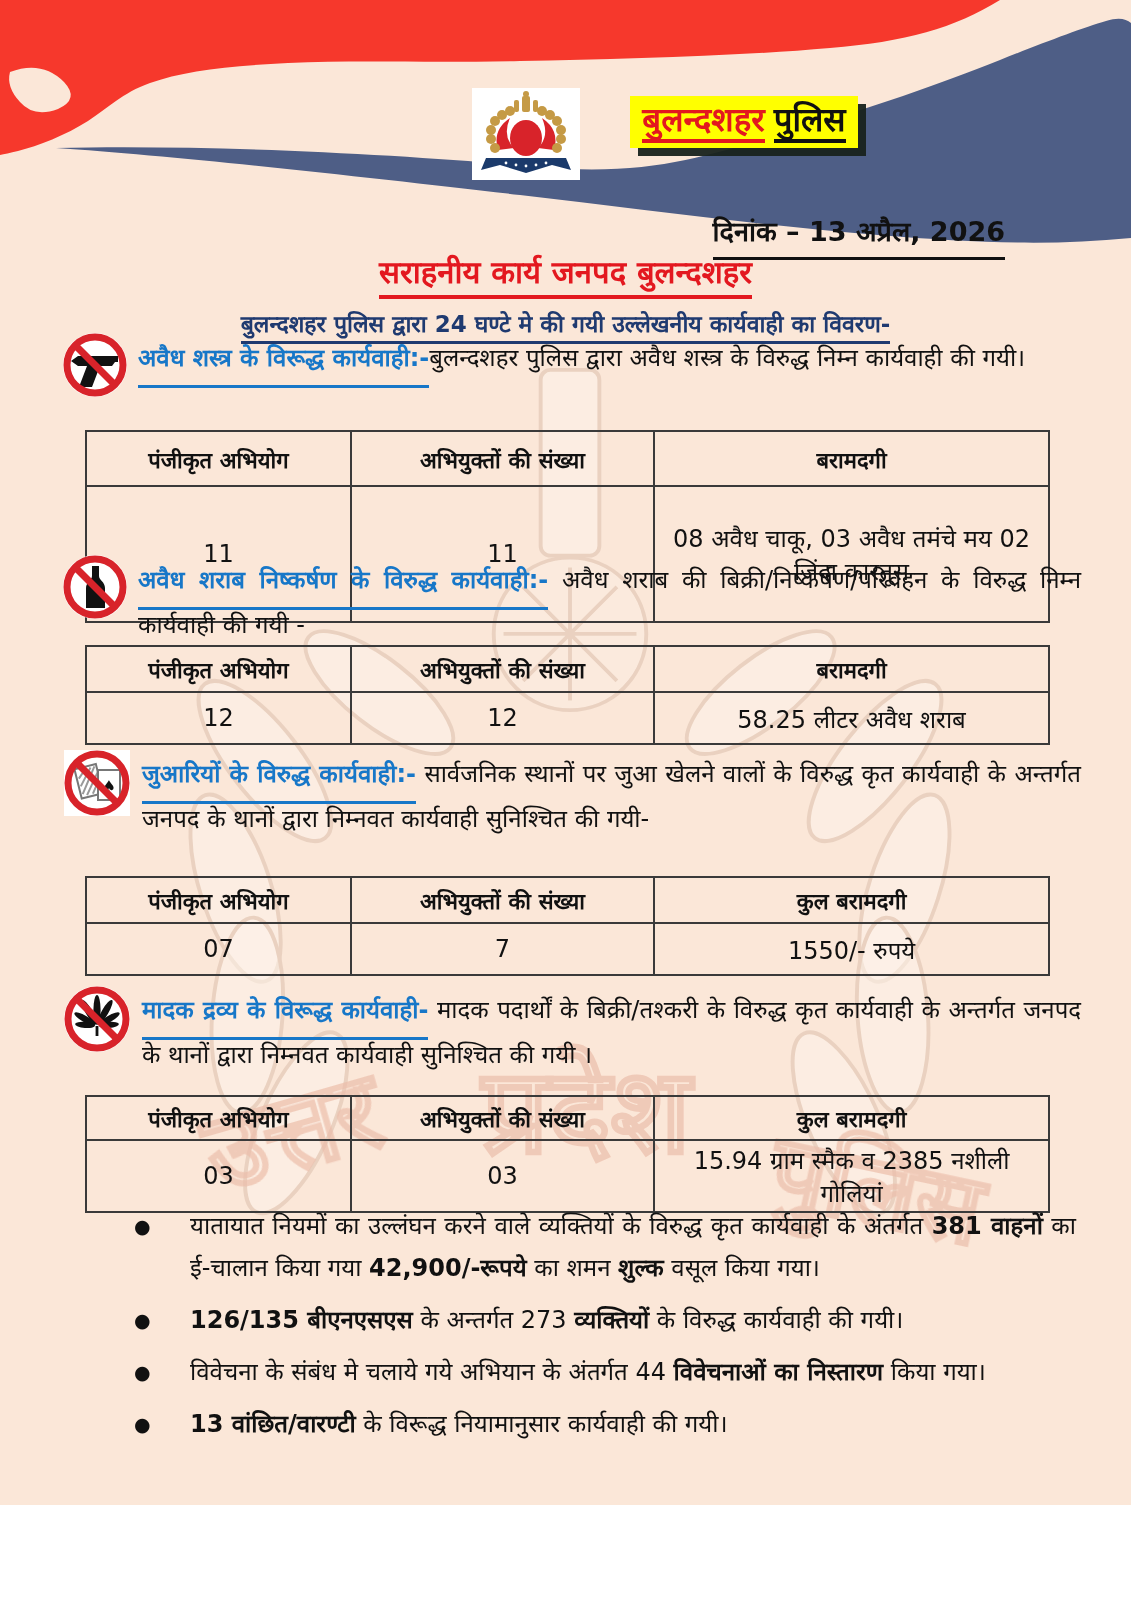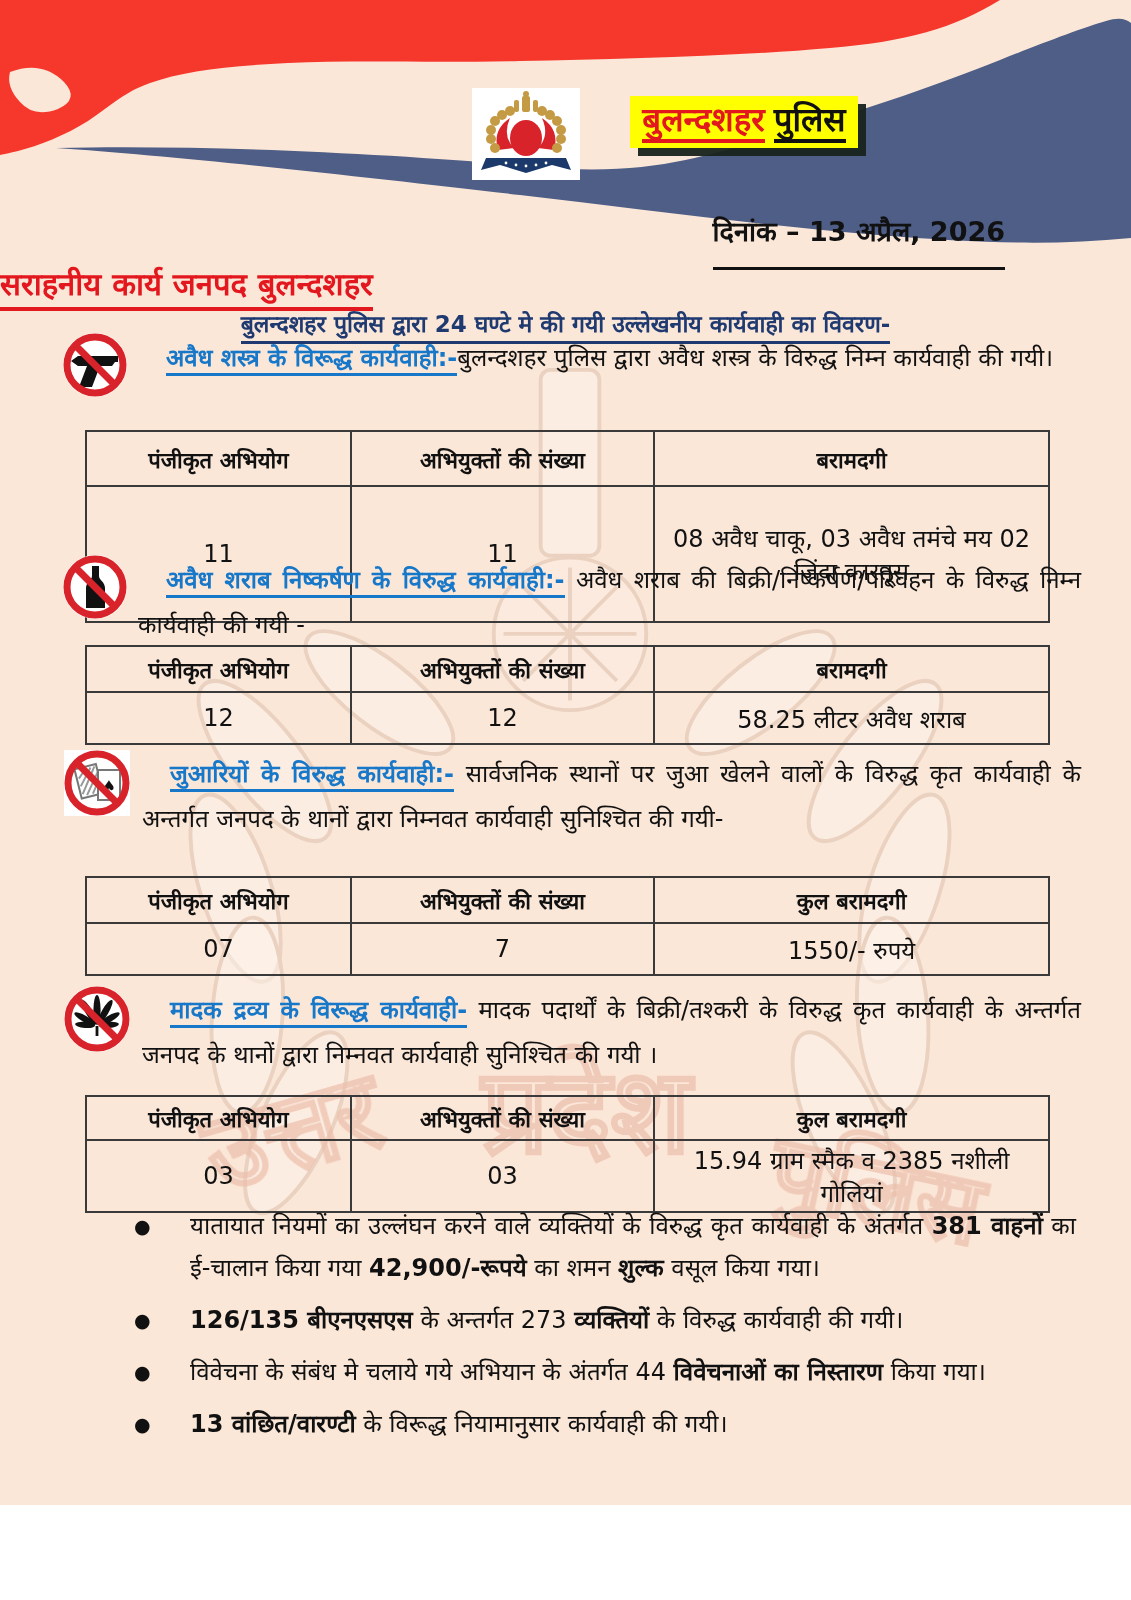--- a/index.html
+++ b/index.html
@@ -8,31 +8,31 @@
   .peach-bg{position:absolute;left:0;top:0;width:1131px;height:1505px;background:#fbe7d8;}
   .header-swoosh{position:absolute;left:0;top:0;z-index:1;}
   .watermark{position:absolute;left:130px;top:330px;z-index:0;opacity:.55;}
   .logo-box{position:absolute;left:472px;top:88px;width:108px;height:92px;background:#ffffff;z-index:2;}
   .title-badge{position:absolute;left:630px;top:96px;width:228px;height:52px;background:#ffff00;
       z-index:2;display:flex;align-items:center;justify-content:center;
       box-shadow:8px 8px 0 rgba(24,34,28,.95);font-weight:bold;font-size:33px;white-space:nowrap;}
   .badge-part1{color:#e3181f;border-bottom:4px solid #e3181f;line-height:1.15;}
   .badge-part2{color:#111;border-bottom:4px solid #111;margin-left:9px;line-height:1.15;}
   .date-line{position:absolute;top:212px;right:126px;z-index:2;font-size:27px;font-weight:bold;color:#111;
-      border-bottom:3px solid #111;padding-bottom:18px;}
-  .main-title{position:absolute;top:250px;left:0;width:100%;text-align:left;z-index:2;margin-top:12px;}
+      border-bottom:3px solid #111;padding-bottom:8px;}
+  .main-title{position:absolute;top:250px;left:0;width:100%;text-align:center;z-index:2;}
   .main-title span{display:inline-block;color:#e3181f;font-size:31px;font-weight:bold;
       border-bottom:4px solid #e3181f;padding-bottom:3px;}
   .subtitle{position:absolute;top:307px;left:0;width:100%;text-align:center;z-index:2;}
   .subtitle span{display:inline-block;color:#1f3a70;font-size:23px;font-weight:bold;
       border-bottom:3px solid #1f3a70;padding-bottom:2px;}
   .section{position:absolute;left:62px;right:50px;z-index:2;}
   .sec-icon{float:left;margin:-4px 10px 2px 0;}
   .section p{margin:0;font-size:24px;line-height:45px;color:#111;text-align:justify;}
-  .sec-heading{color:#1777c8;font-weight:bold;border-bottom:3px solid #1777c8;padding-bottom:1px;margin-left:28px;}
+  .sec-heading{color:#1777c8;font-weight:bold;border-bottom:3px solid #1777c8;padding-bottom:13px;}
   .sec-body{font-weight:500;}
   table.data{position:absolute;left:85px;width:965px;z-index:2;border-collapse:collapse;
       table-layout:fixed;}
   table.data th,table.data td{border:2px solid #3a3a3a;text-align:center;vertical-align:middle;
       color:#111;padding:2px 8px;}
   table.data th{font-size:22px;font-weight:bold;}
   table.data td{font-size:24px;font-weight:500;}
   .col1{width:27.5%;} .col2{width:31.5%;} .col3{width:41%;}
   .bullets{position:absolute;left:132px;right:55px;top:1205px;z-index:2;list-style:none;margin:0;padding:0;}
   .bullets li{position:relative;padding-left:58px;font-size:24px;line-height:42px;color:#111;

